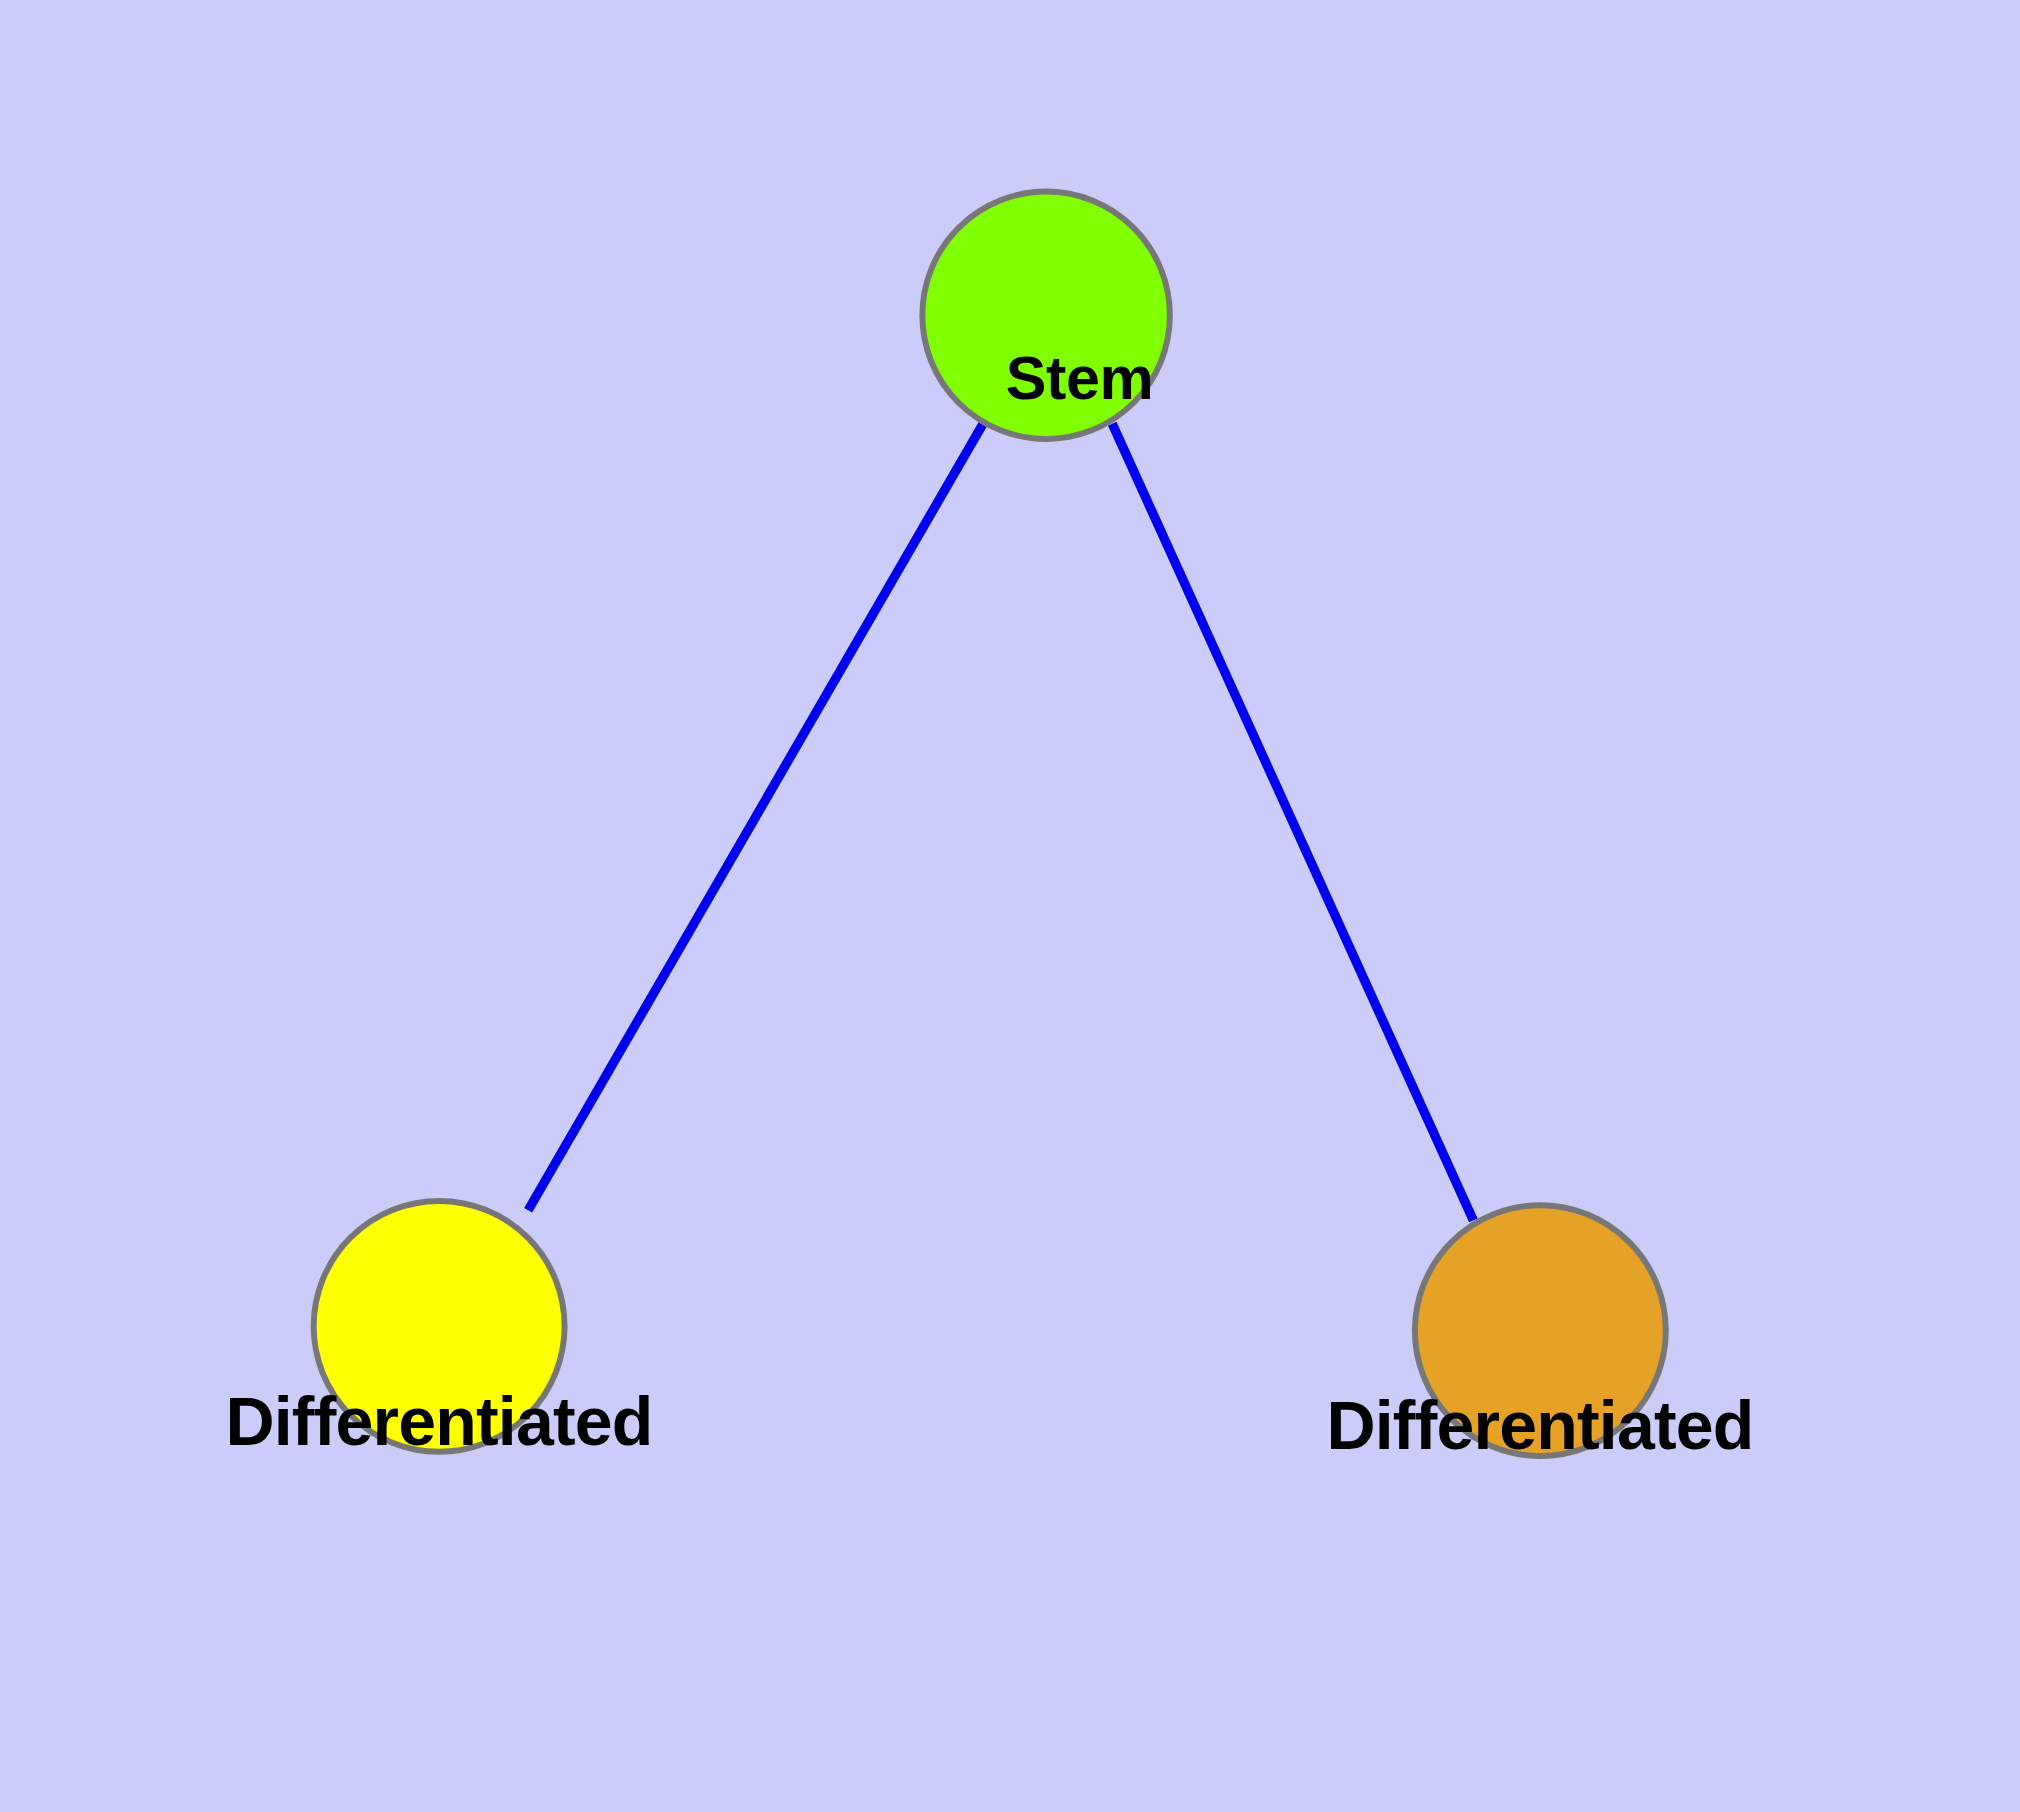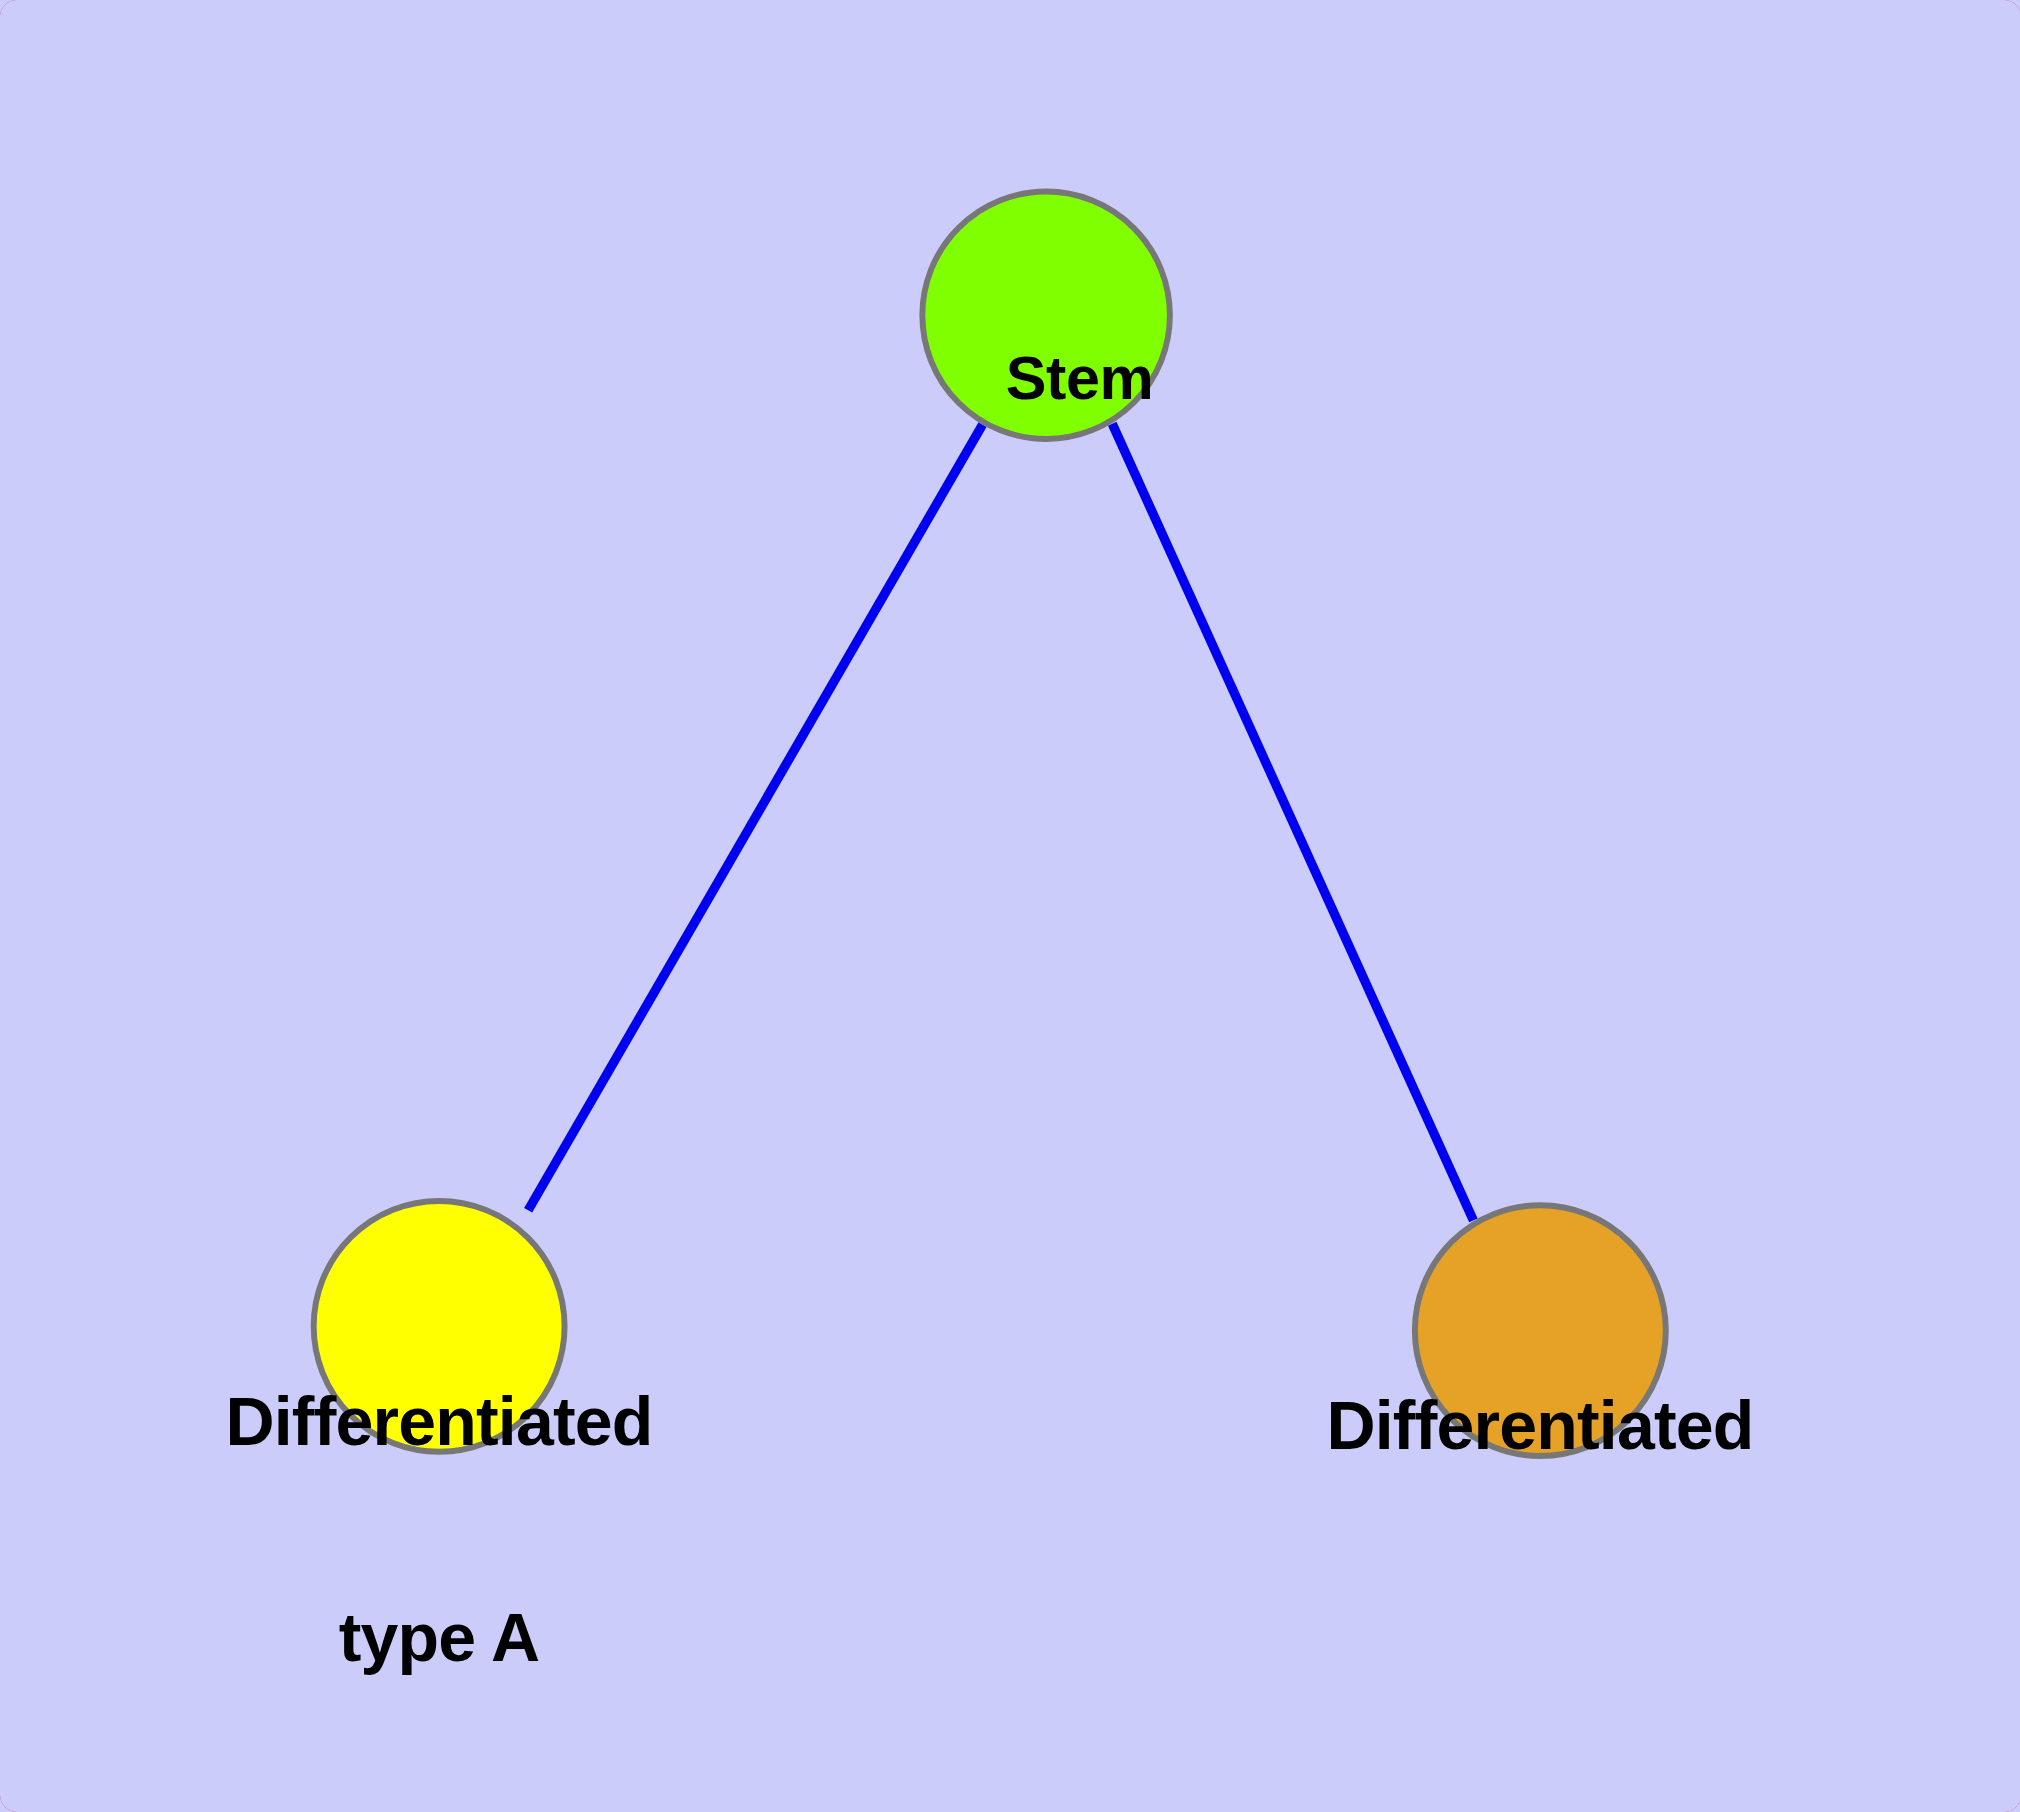--- a/index.html
+++ b/index.html
@@ -8,21 +8,20 @@
     padding: 0;
     background: #ccccfa;
   }
   #stage {
     position: relative;
     width: 2021px;
     height: 1812px;
     background: #be185d;
     overflow: hidden;
     font-family: "Liberation Sans", "DejaVu Sans", sans-serif;
-    border-radius: 17px;
   }
   #graph-svg {
     position: absolute;
     left: 0;
     top: 0;
     width: 2021px;
     height: 1812px;
     display: block;
   }
   .node-label {
@@ -65,21 +64,20 @@
       <circle cx="1817" cy="1570" r="148" fill="#e5a227" stroke="#777777" stroke-width="7"></circle>
     </g>
   </svg>
 
   <div class="node-label label-stem" style="left:792px; top:281px; width:509px;">
     <span>Stem</span>
   </div>
 
   <div class="node-label label-child" style="left:100px; top:1241px; width:678px;">
     <div>Differentiated</div>
-    <div>type A</div>
   </div>
 
   <div class="node-label label-child" style="left:1201px; top:1245px; width:678px;">
     <div>Differentiated</div>
   </div>
 
 </div>
 
 
 </body></html>

